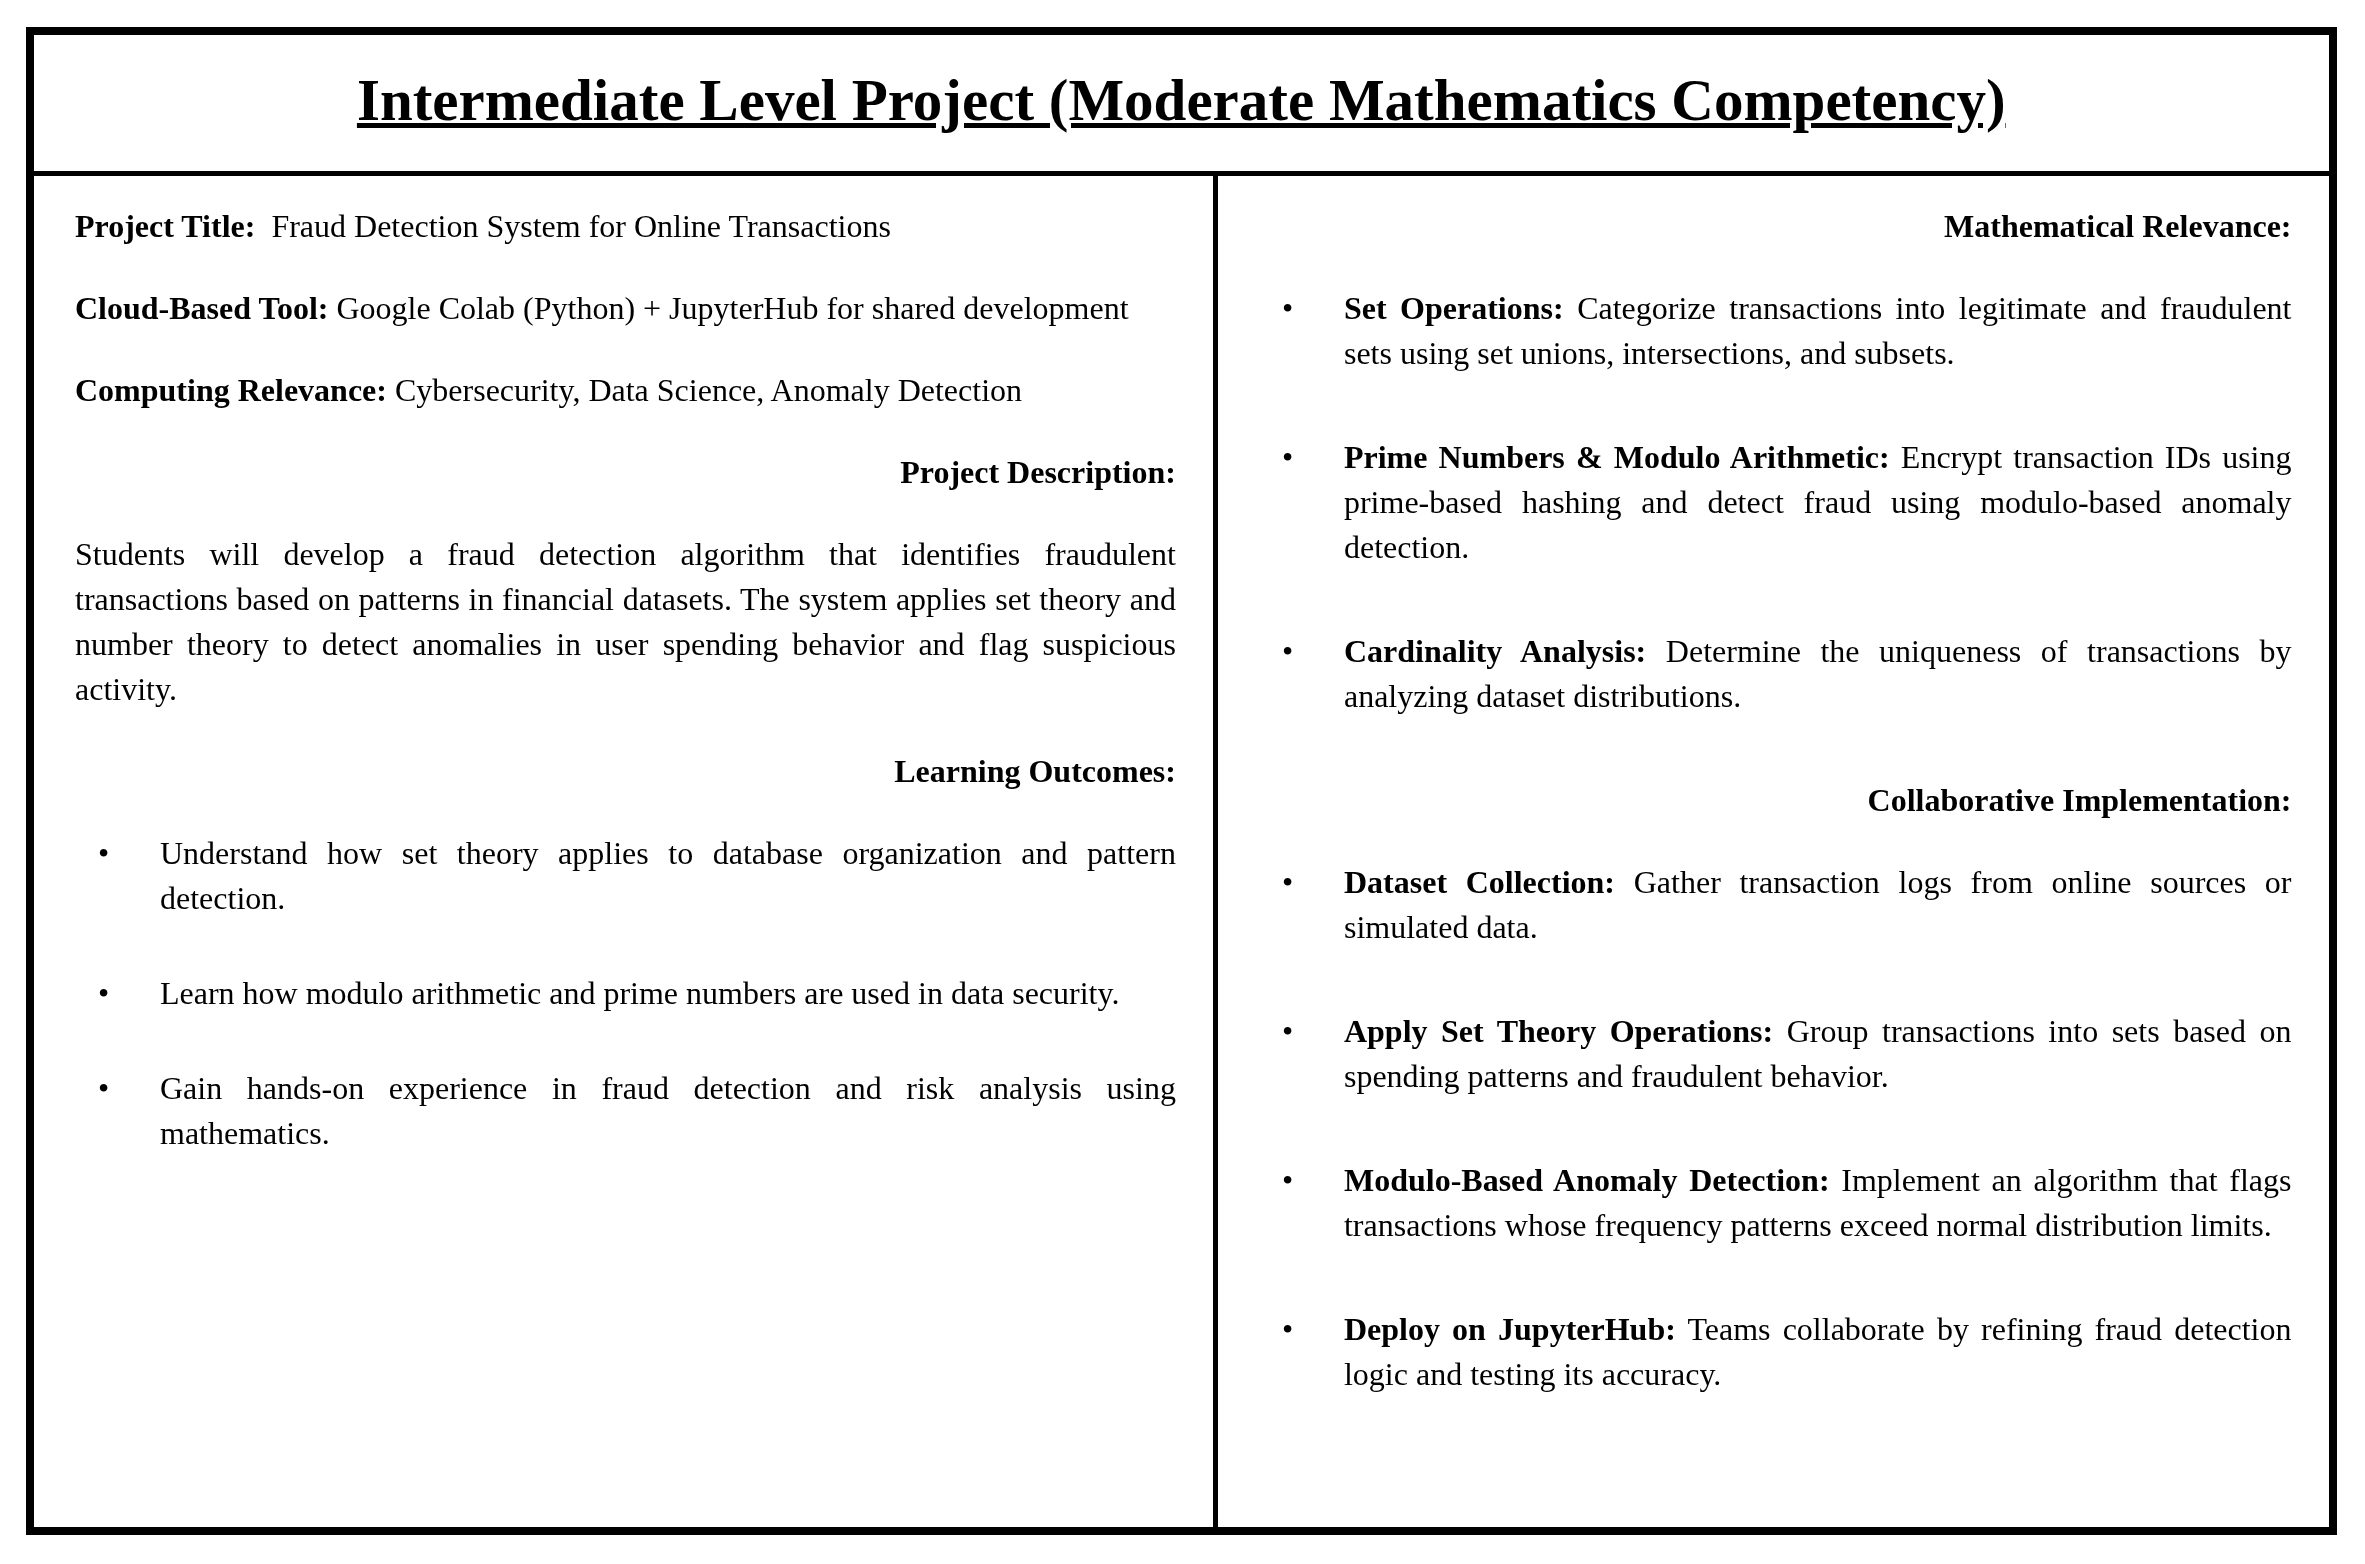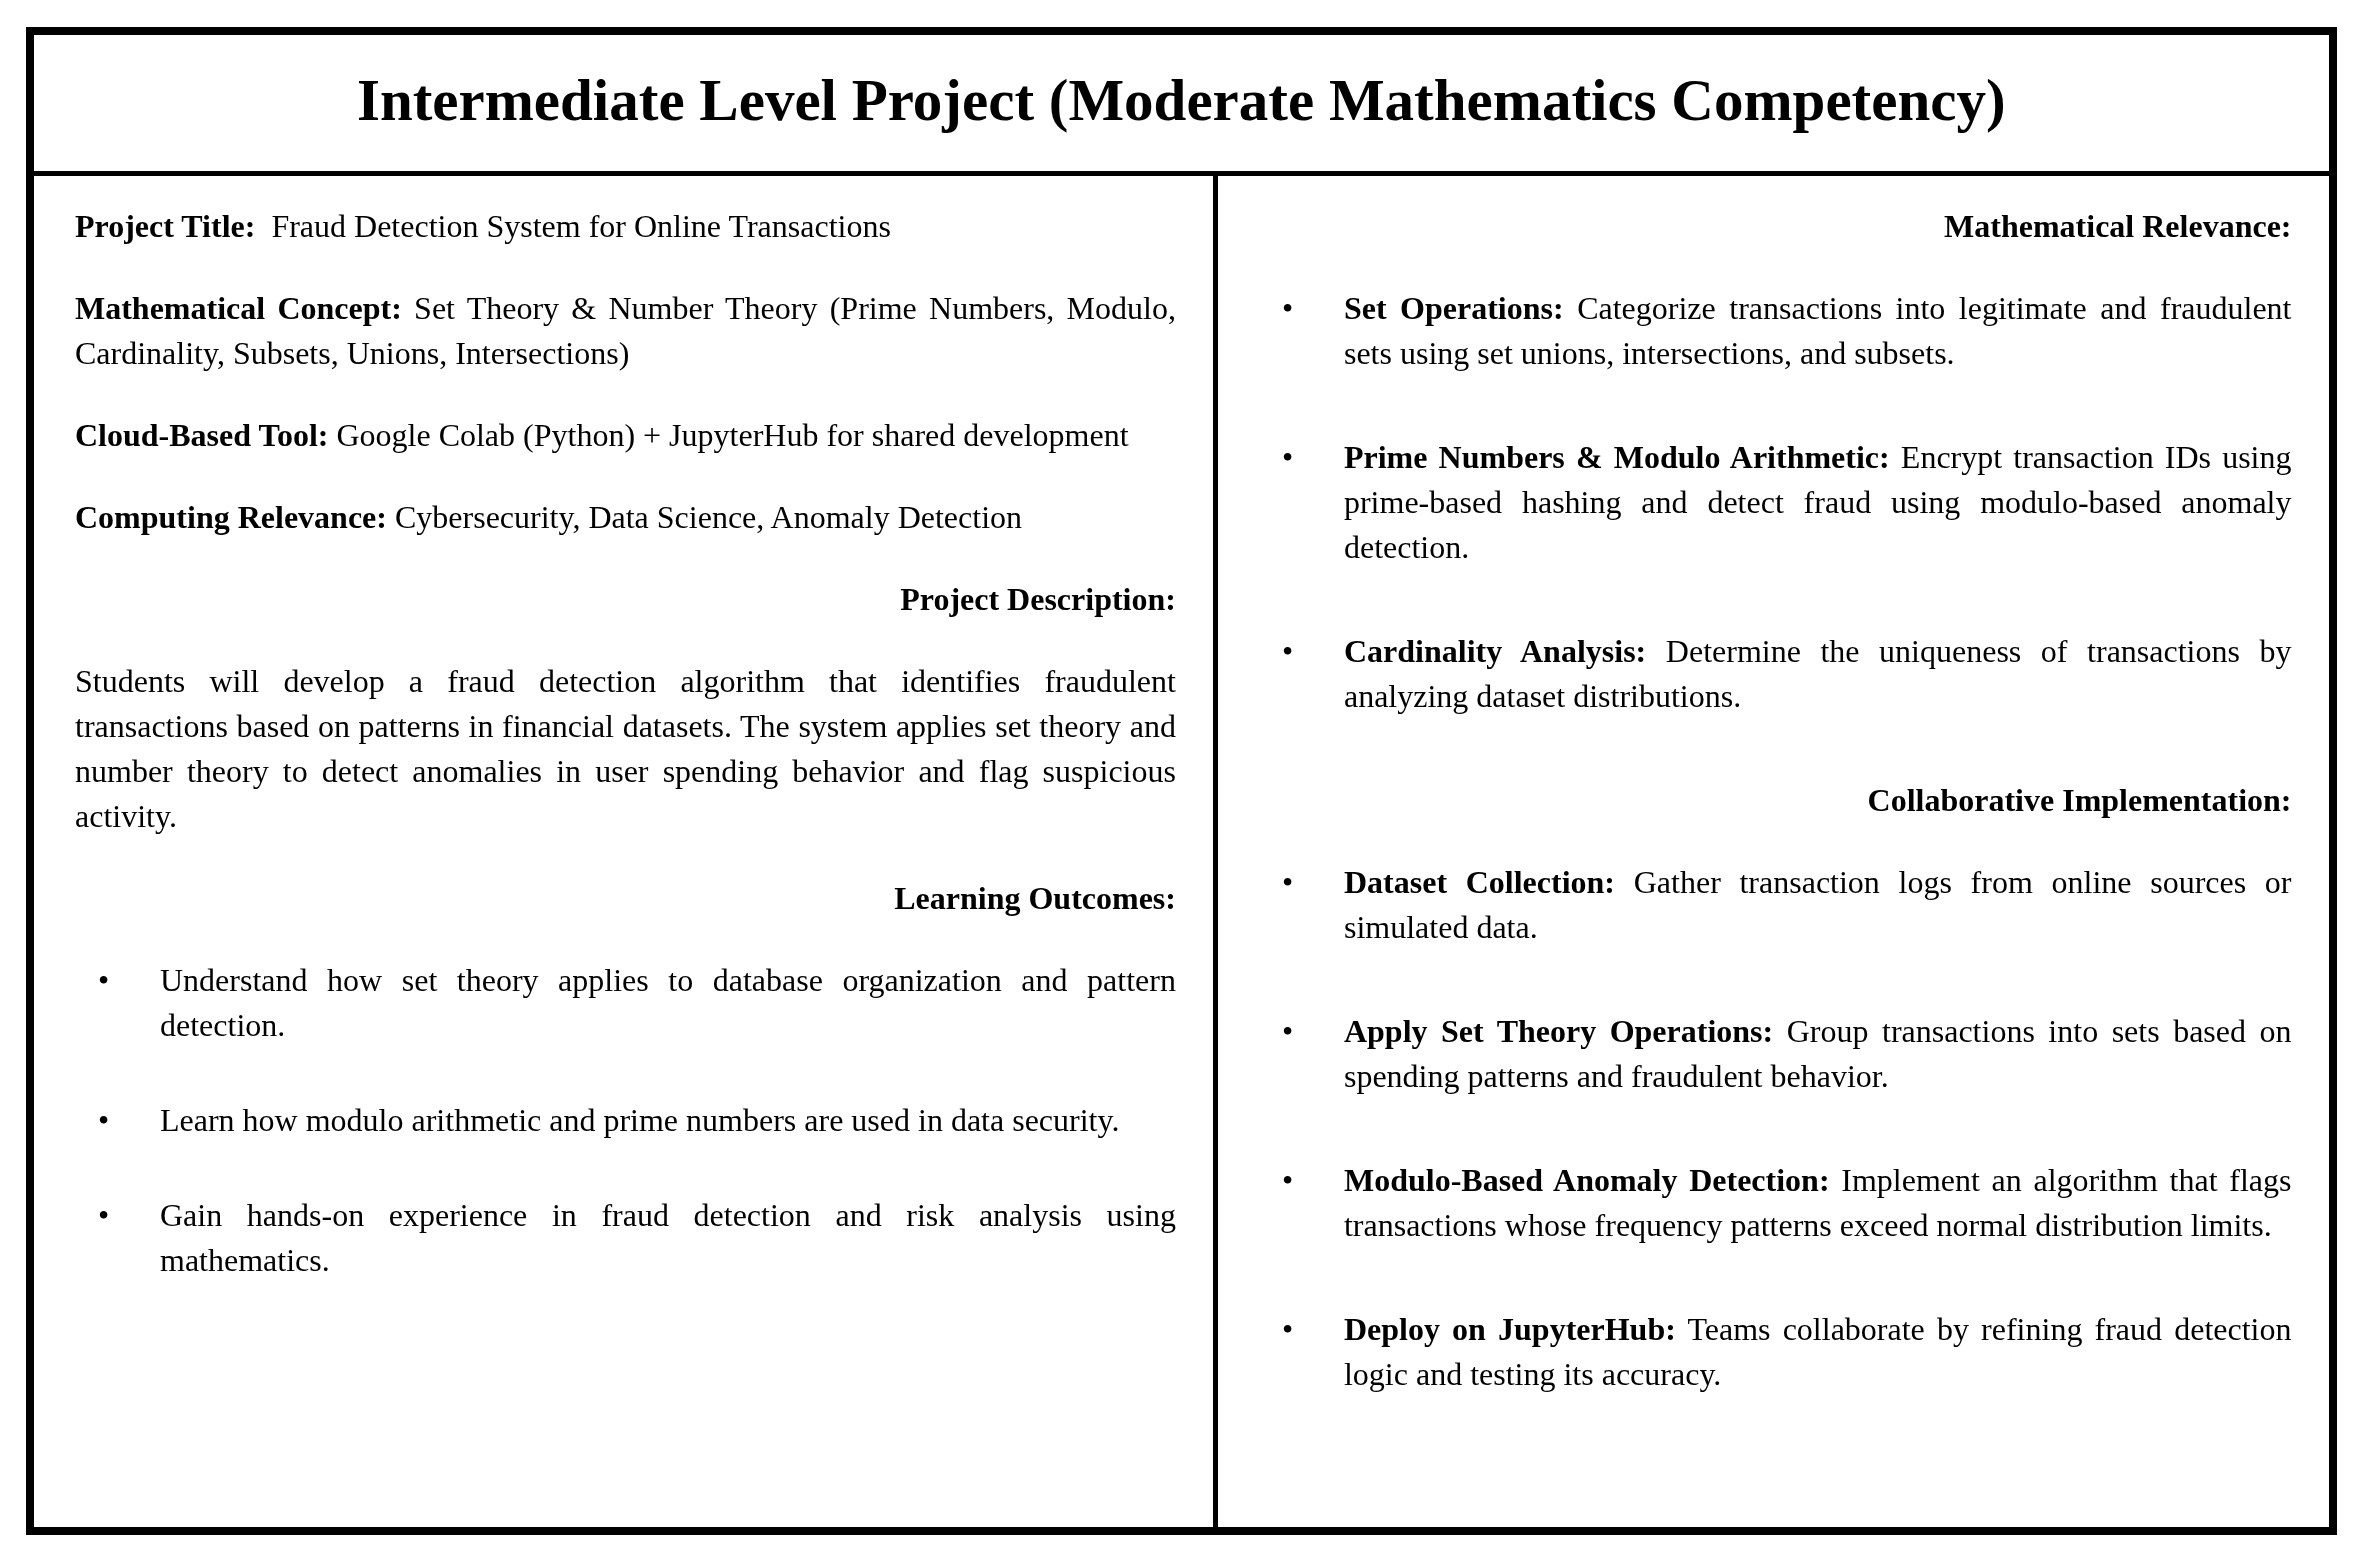--- a/index.html
+++ b/index.html
@@ -31,20 +31,21 @@
     border-bottom: 5.1px solid #000000;
     text-align: center;
     padding: 32px 19px 36px 19px;
     flex: none;
   }
   .title-row h1 {
     margin: 0;
     font-size: 59px;
     line-height: 1.15;
     font-weight: bold;
+    text-decoration: underline;
   }
   .columns {
     flex: 1;
     display: flex;
     min-height: 0;
     border-radius: 7px;
   }
   .col {
     box-sizing: border-box;
     padding: 28px 37px 26px 41px;
@@ -95,21 +96,20 @@
     <div class="title-row">
       <h1>Intermediate Level Project (Moderate Mathematics Competency)</h1>
     </div>
 
     <div class="columns">
 
       <div class="col col-left">
 
         <p class="field"><b class="lbl">Project Title:</b><span>&nbsp; Fraud Detection System for Online Transactions</span></p>
 
-        <p class="field"><b class="lbl">Mathematical Concept:</b><span> Set Theory &amp; Number Theory (Prime Numbers, Modulo, Cardinality, Subsets, Unions, Intersections)</span></p>
 
         <p class="field"><b class="lbl">Cloud-Based Tool:</b><span> Google Colab (Python) + JupyterHub for shared development</span></p>
 
         <p class="field"><b class="lbl">Computing Relevance:</b><span> Cybersecurity, Data Science, Anomaly Detection</span></p>
 
         <p class="heading">Project Description:</p>
 
         <p class="para">Students will develop a fraud detection algorithm that identifies fraudulent transactions based on patterns in financial datasets. The system applies set theory and number theory to detect anomalies in user spending behavior and flag suspicious activity.</p>
 
         <p class="heading">Learning Outcomes:</p>

